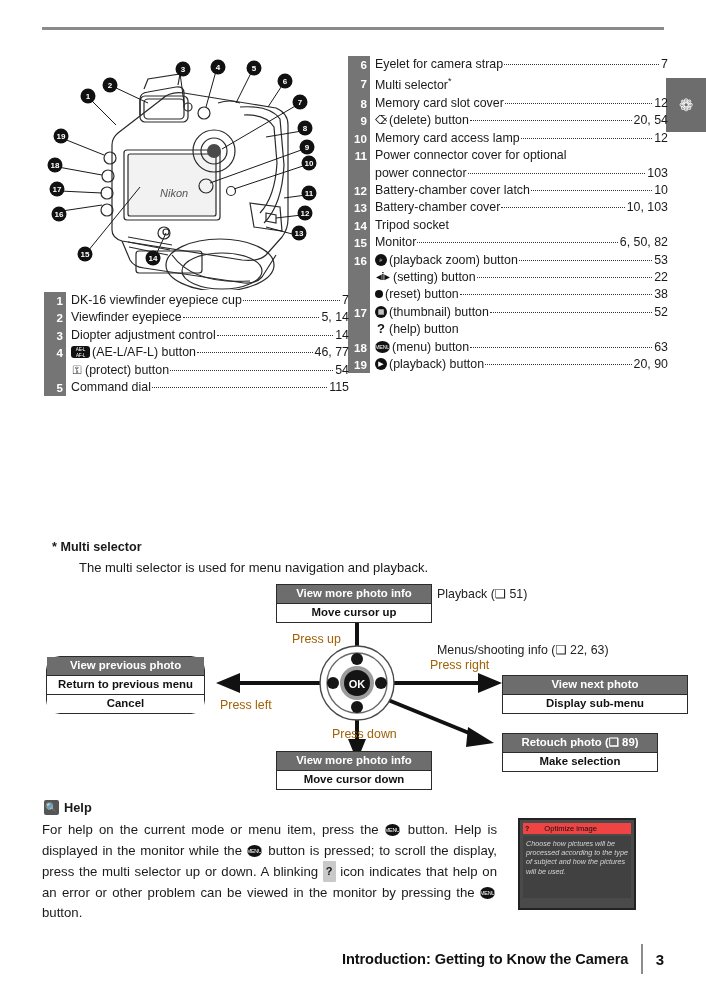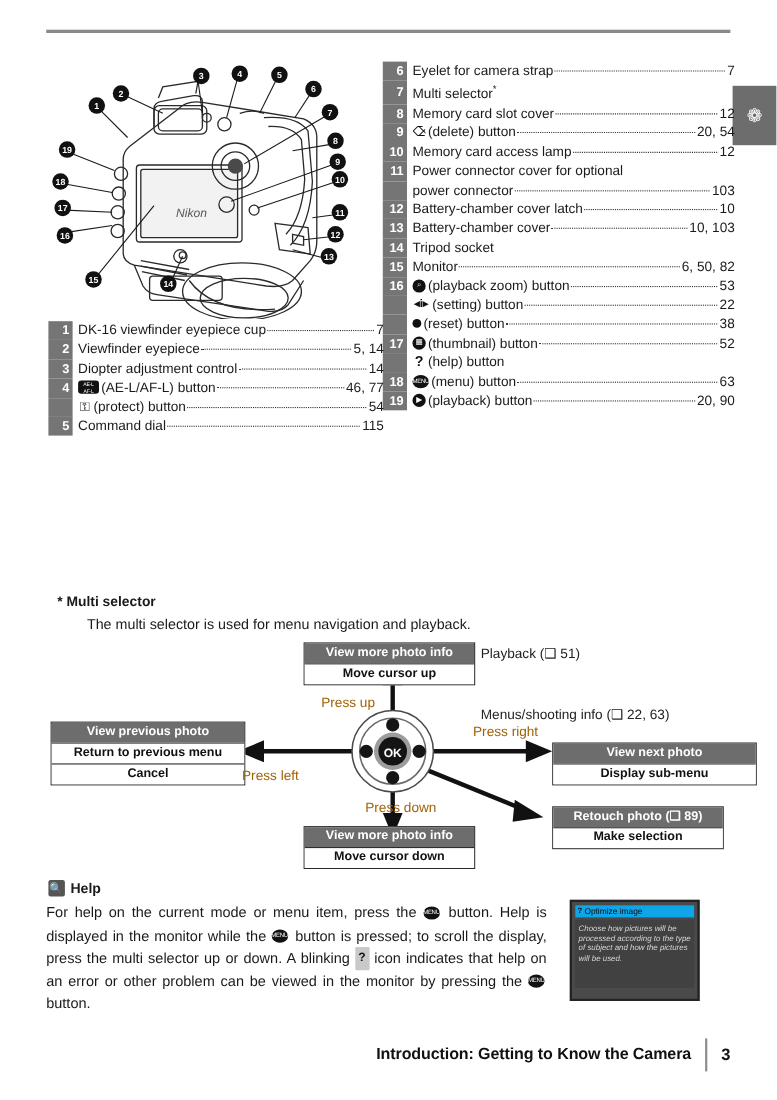--- a/index.html
+++ b/index.html
@@ -130,22 +130,22 @@
     font-weight:bold; font-size:11px; padding:0 3px; border-radius:1px;
     vertical-align:1px;
   }
 
   
   .mon {
     position:absolute; left:518px; top:818px; width:118px; height:92px;
     background:#4a4a4a; border:2px solid #232323; padding:3px;
   }
   .mon-title {
-    background:#0ea5e9; color:#101010; font-size:7.6px;
-    padding:1px 2px; display:flex; align-items:center; gap:2px;
+    background:#ef4444; color:#101010; font-size:7.6px;
+    padding:1px 2px; display:flex; align-items:center; gap:15px;
     line-height:9px;
   }
   .mon-qm { font-weight:bold; font-size:7px; }
   .mon-text {
     margin-top:2px; background:#414141; color:#d6d6d6;
     font-size:7.2px; line-height:9.2px; padding:3px 3px 2px;
     height:62px;
     font-style:italic;
   }
 
@@ -527,21 +527,21 @@
   </div>
 
   <div class="dbox" style="left:276px; top:584px; width:156px;">
     <div class="r dark">View more photo info</div>
     <div class="r light">Move cursor up</div>
   </div>
   <div class="side-note" style="left:437px; top:586px;">Playback (❑ 51)</div>
   <div class="side-note" style="left:437px; top:606px;margin-top:36px;">Menus/shooting info (❑ 22, 63)</div>
   <div class="press-lbl" style="left:292px; top:632px;">Press up</div>
 
-  <div class="dbox" style="left:46px; top:656px; width:177px;">
+  <div class="dbox" style="left:46px; top:656px; width:159px;border-radius:14px;">
     <div class="r dark">View previous photo</div>
     <div class="r light">Return to previous menu</div>
     <div class="r light">Cancel</div>
   </div>
   <div class="press-lbl" style="left:220px; top:698px;">Press left</div>
 
   <div class="dbox" style="left:502px; top:675px; width:186px;">
     <div class="r dark">View next photo</div>
     <div class="r light">Display sub-menu</div>
   </div>

